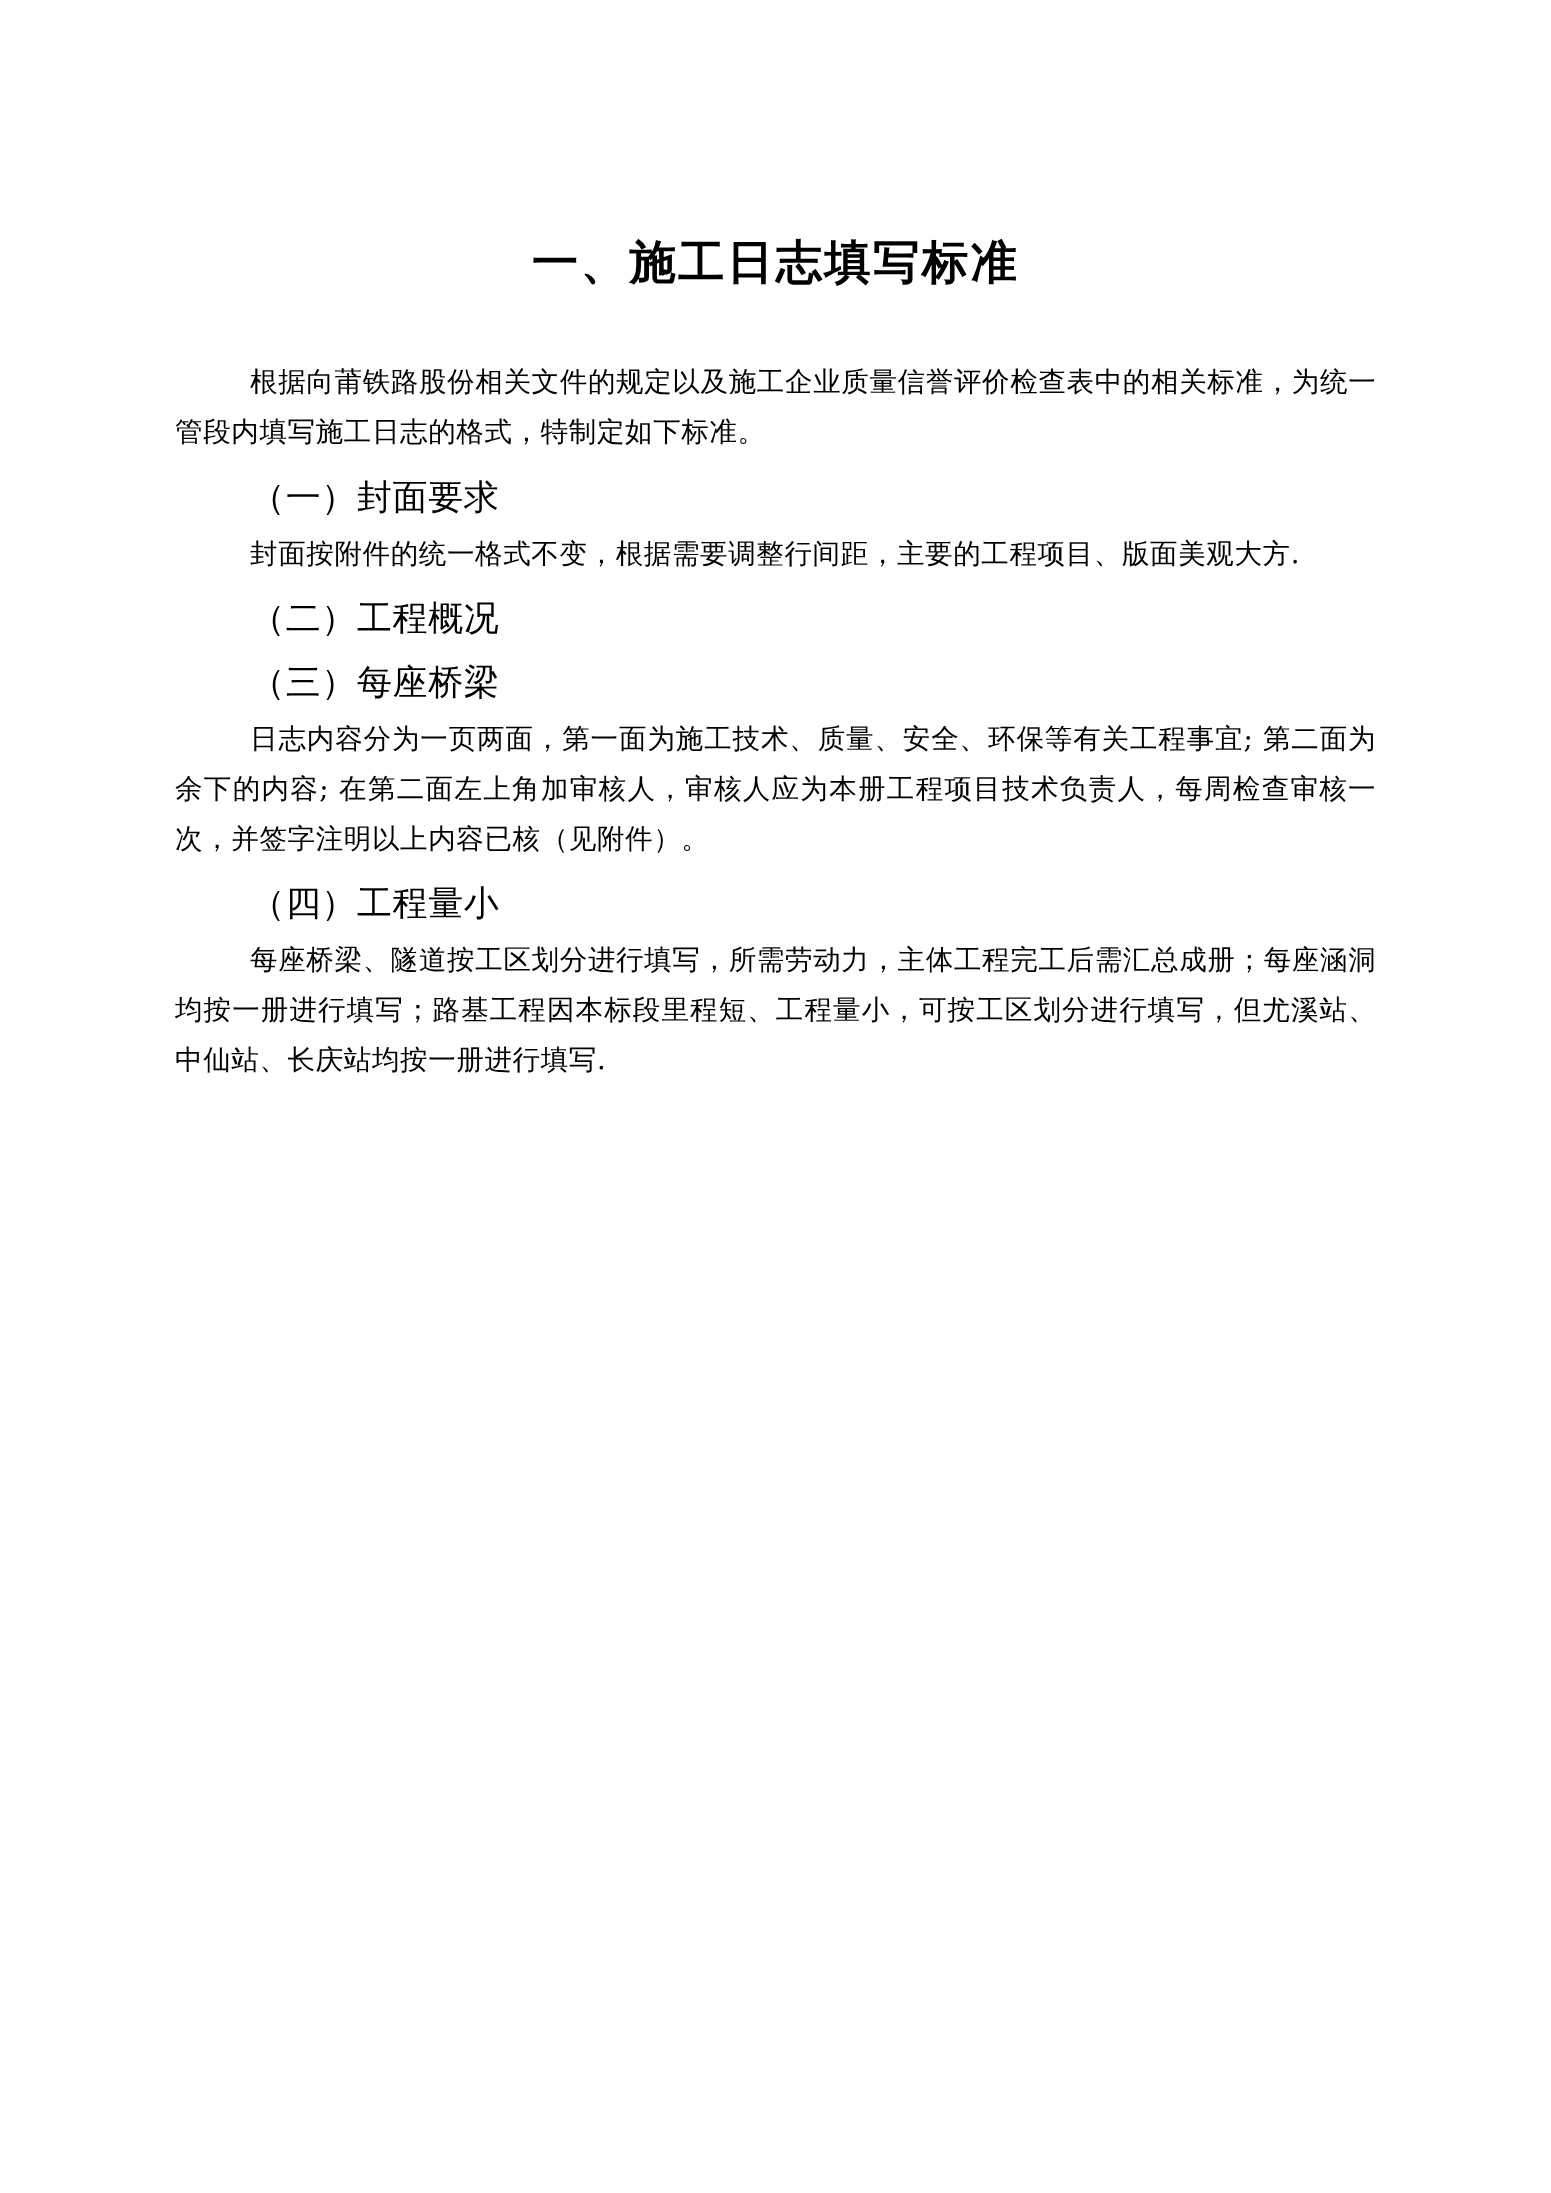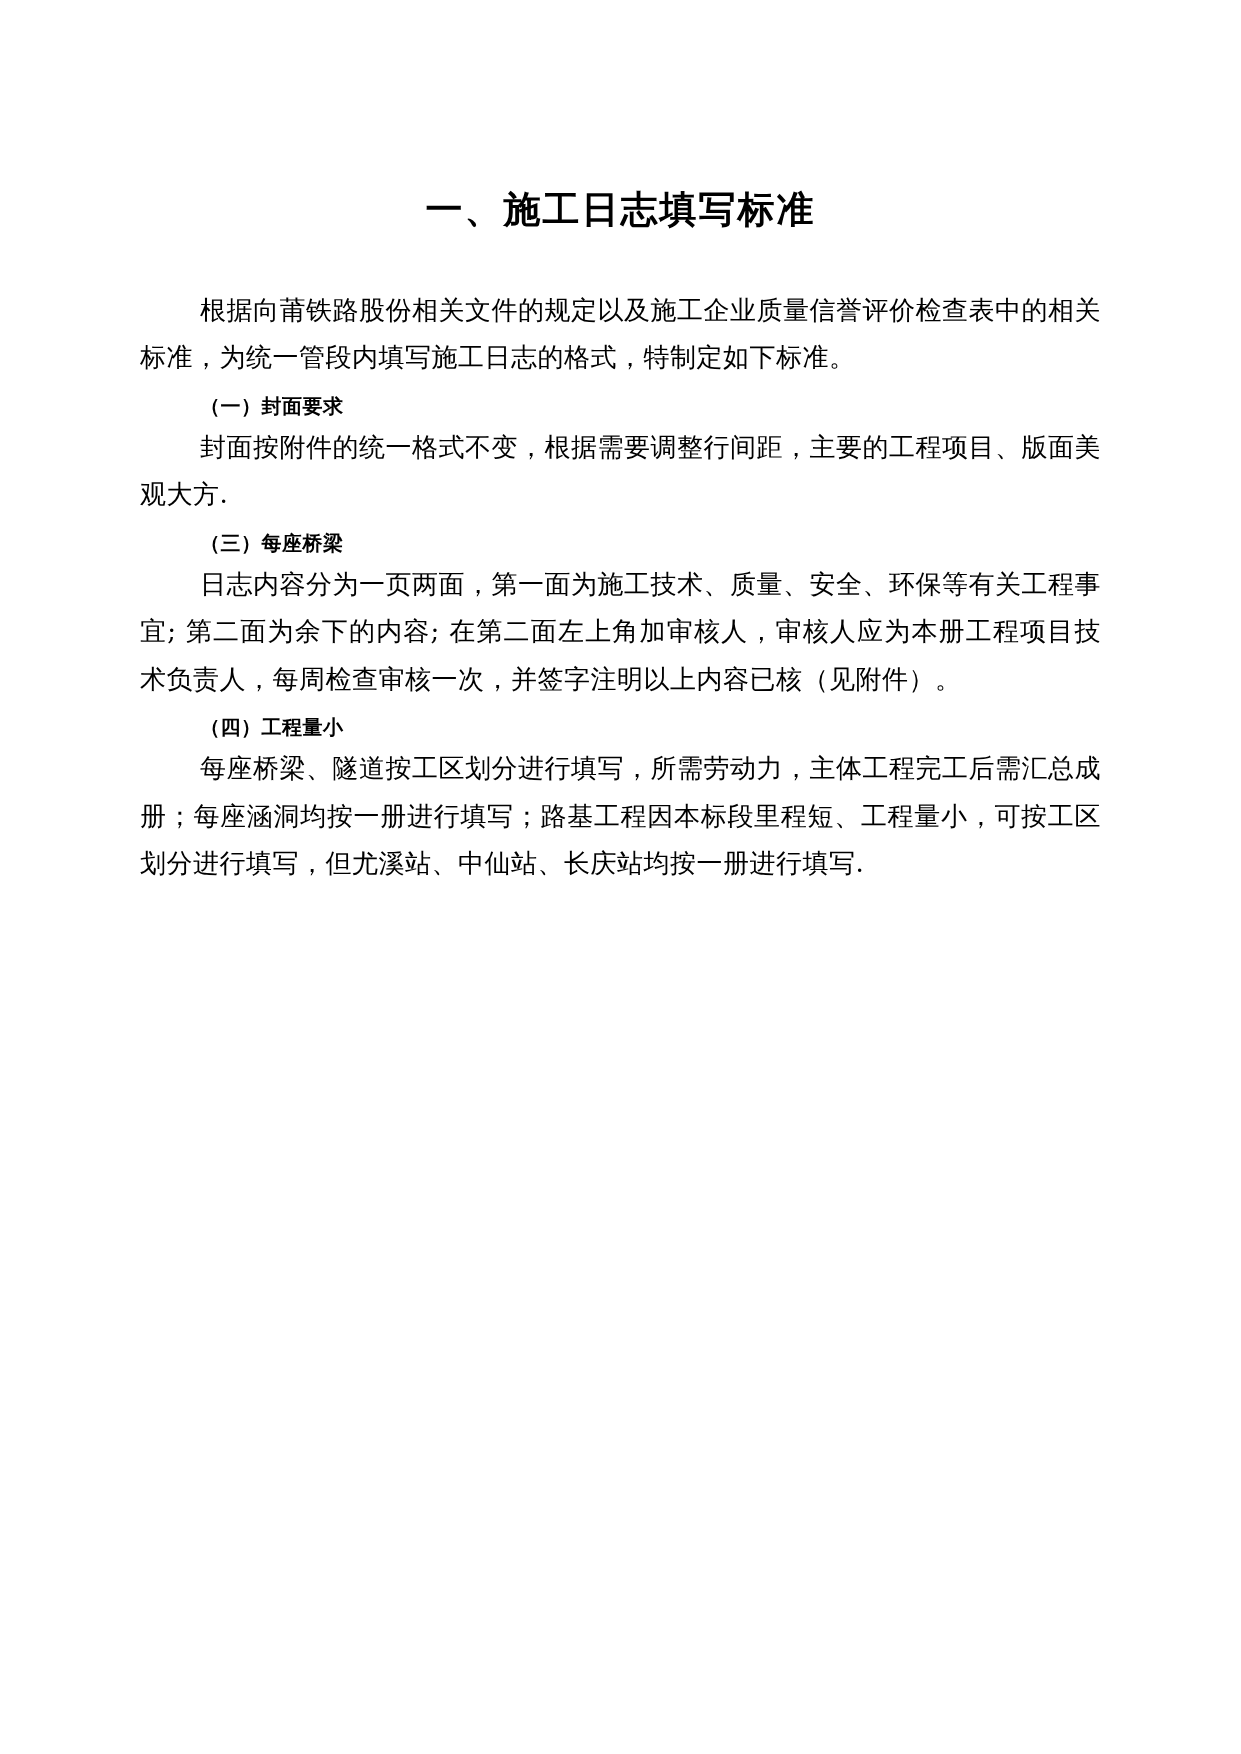--- a/index.html
+++ b/index.html
@@ -23,47 +23,48 @@
   }
   .doc-title {
     text-align: center;
     font-size: 37px;
     font-weight: bold;
     letter-spacing: 2px;
     margin: 0 0 52px 0;
     font-family: "DejaVu Serif", "Liberation Serif", serif;
   }
   .body-para {
-    font-size: 26px;
+    font-size: 22px;
     line-height: 1.82;
     text-align: justify;
     text-justify: inter-ideograph;
     text-indent: 60px;
     margin: 0 0 6px 0;
     letter-spacing: 0.5px;
   }
   .section-heading {
-    font-size: 20px;
-    font-weight: bold;
+    font-size: 28px;
+    font-weight: normal;
     line-height: 1.82;
     text-indent: 60px;
     margin: 0;
     letter-spacing: 0.5px;
   }
 </style>
 </head>
 <body>
 
 <div class="page">
   <h1 class="doc-title">一、施工日志填写标准</h1>
 
   <p class="body-para">根据向莆铁路股份相关文件的规定以及施工企业质量信誉评价检查表中的相关标准，为统一管段内填写施工日志的格式，特制定如下标准。</p>
 
   <p class="section-heading">（一）封面要求</p>
   <p class="body-para">封面按附件的统一格式不变，根据需要调整行间距，主要的工程项目、版面美观大方.</p>
 
+  <p class="section-heading">（二）工程概况</p>
 
   <p class="section-heading">（三）每座桥梁</p>
   <p class="body-para">日志内容分为一页两面，第一面为施工技术、质量、安全、环保等有关工程事宜; 第二面为余下的内容; 在第二面左上角加审核人，审核人应为本册工程项目技术负责人，每周检查审核一次，并签字注明以上内容已核（见附件）。</p>
 
   <p class="section-heading">（四）工程量小</p>
   <p class="body-para">每座桥梁、隧道按工区划分进行填写，所需劳动力，主体工程完工后需汇总成册；每座涵洞均按一册进行填写；路基工程因本标段里程短、工程量小，可按工区划分进行填写，但尤溪站、中仙站、长庆站均按一册进行填写.</p>
 </div>
 
 </body></html>

